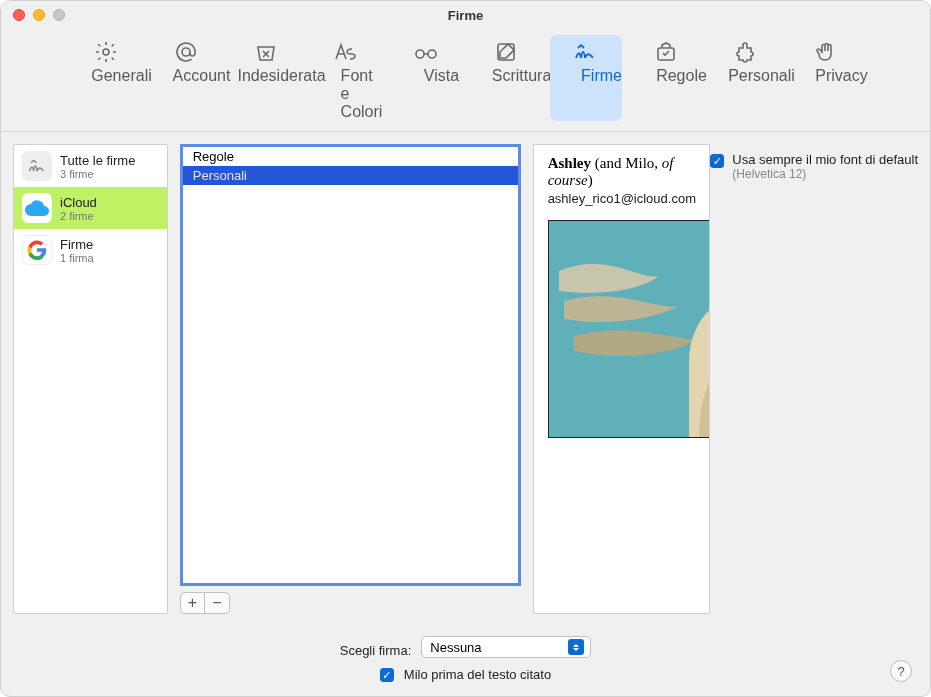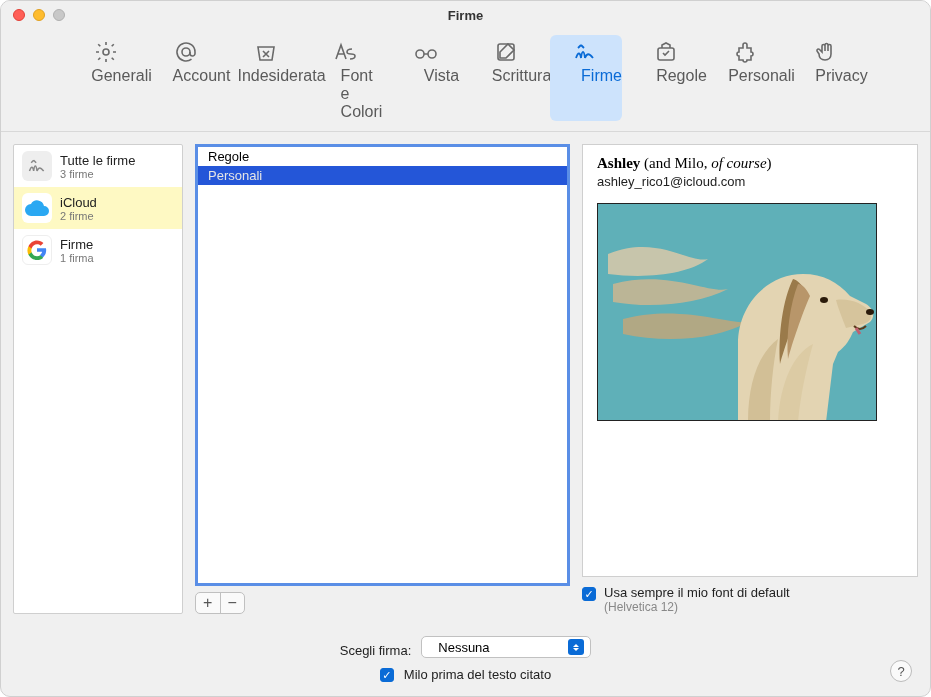--- a/index.html
+++ b/index.html
@@ -78,21 +78,21 @@
   border-radius: 2px;
   overflow: hidden;
 }
 .sidebar-item {
   display: flex;
   align-items: center;
   gap: 8px;
   padding: 6px 8px;
   cursor: pointer;
 }
-.sidebar-item.selected { background: #fef9c3; }
+.sidebar-item.selected { background: #bef264; }
 .sidebar-icon {
   width: 30px; height: 30px;
   border-radius: 6px;
   display:flex;align-items:center;justify-content:center;
   flex-shrink: 0;
 }
 .sidebar-text-stack { display:flex;flex-direction:column; }
 .sidebar-label { font-size: 13px; color: #222; }
 .sidebar-sub { font-size: 11px; color: #777; }
 .middle-col {
@@ -120,21 +120,21 @@
   border-radius: 5px;
   background: #fafafa;
   overflow:hidden;
 }
 .addremove button {
   flex:1;border:none;background:transparent;font-size:16px;color:#555;cursor:pointer;line-height:1;
 }
 .addremove button:first-child { border-right:1px solid #c0c0c0; }
 .right-col {
   flex:1;
-  display:flex;flex-direction:column;
+  display:flex;
 }
 .preview {
   flex:1;
   border:1px solid #cfcfcf;
   background:#fff;
   padding: 10px 14px;
   overflow:hidden;
 }
 .sig-name { font-size: 15px; font-family: Georgia, serif; }
 .sig-name .bold { font-weight: bold; }
@@ -162,21 +162,21 @@
 .font-sub { font-size:12px;color:#888; }
 .bottom {
   padding: 10px 0 14px;
   display:flex;flex-direction:column;align-items:center;gap:8px;position:relative;
 }
 .row { display:flex;align-items:flex-end;gap:10px; }
 .select-label { font-size:13px;color:#222; }
 .select {
   width: 170px;height:22px;border:1px solid #c1c1c1;border-radius:5px;
   background:#fff;display:flex;align-items:center;justify-content:space-between;
-  padding:0 6px 0 16px;font-size:13px;cursor:pointer;
+  padding:0 6px 0 8px;font-size:13px;cursor:pointer;
 }
 .select-arrows {
   width:16px;height:16px;border-radius:3px;background:#0a6bd6;
   display:flex;flex-direction:column;align-items:center;justify-content:center;
 }
 .select-arrows::before { content:""; border-left:3px solid transparent;border-right:3px solid transparent;border-bottom:3px solid #fff;margin-bottom:1px; }
 .select-arrows::after { content:""; border-left:3px solid transparent;border-right:3px solid transparent;border-top:3px solid #fff; }
 .help-btn {
   position:absolute;right:18px;bottom:14px;
   width:22px;height:22px;border-radius:50%;border:1px solid #bcbcbc;background:#fafafa;

